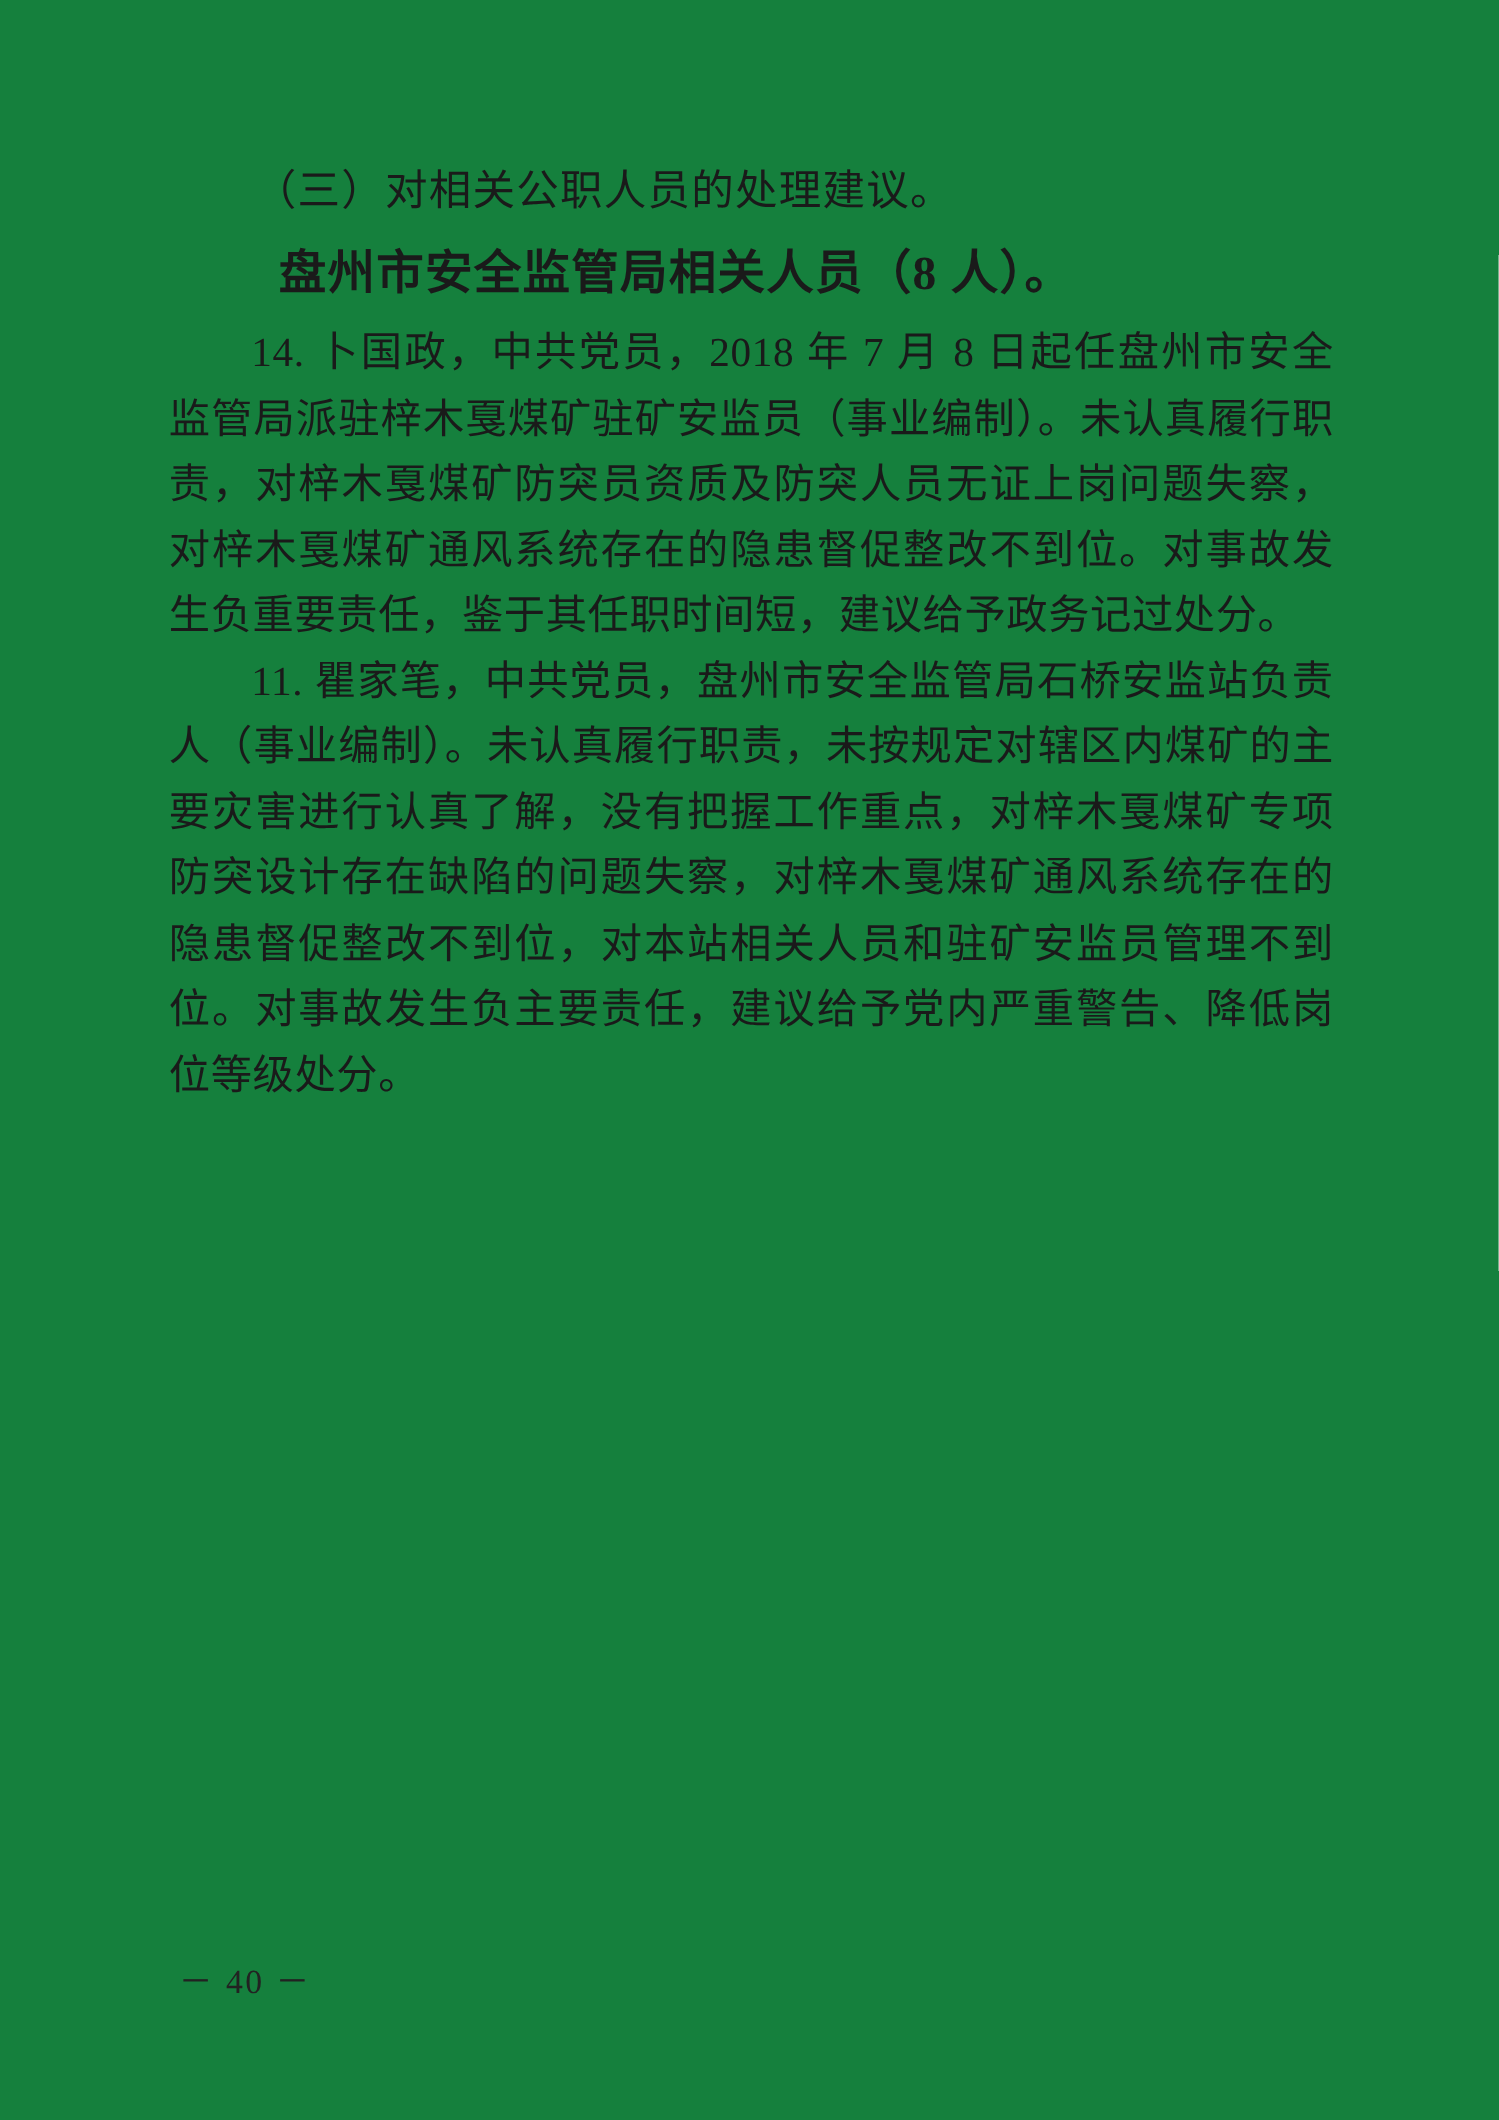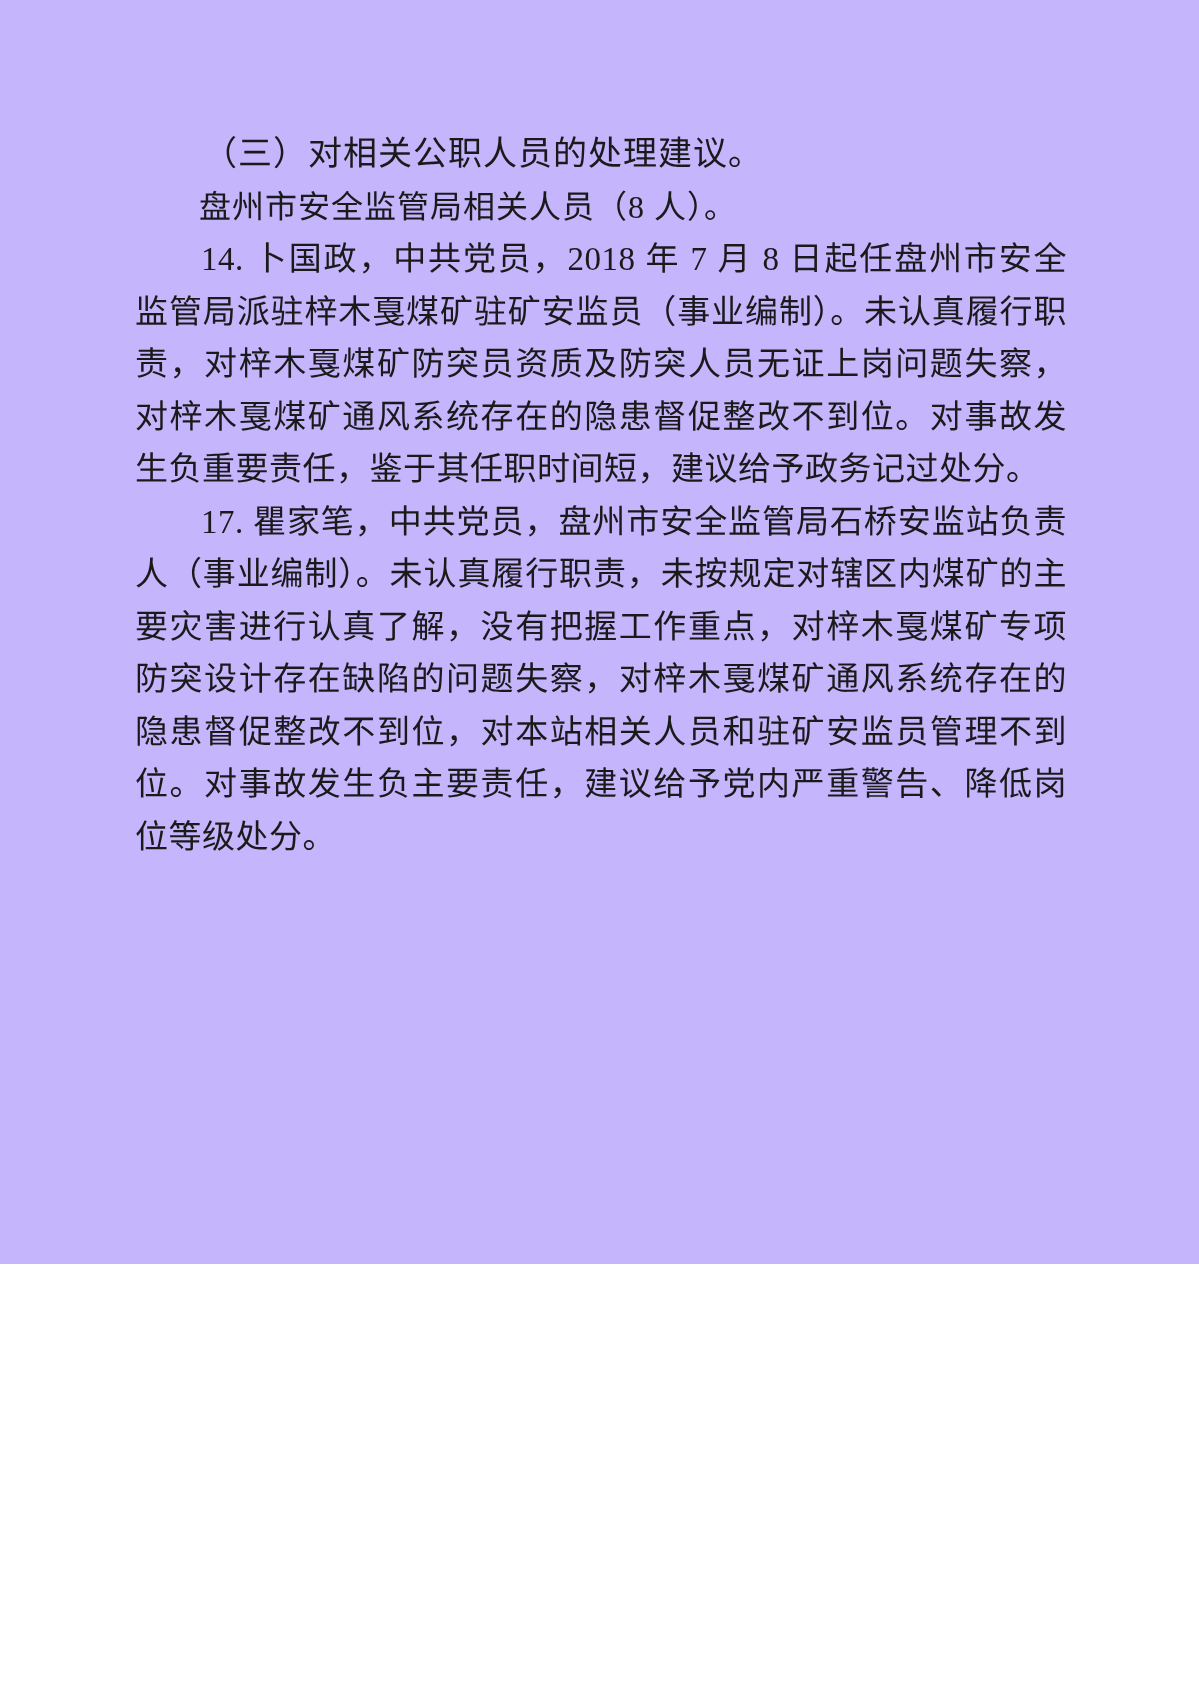--- a/index.html
+++ b/index.html
@@ -3,47 +3,47 @@
 <meta charset="utf-8">
 <style>
   html, body {
     margin: 0;
     padding: 0;
     background: #ffffff;
   }
   .page {
     position: relative;
     width: 1199px;
-    height: 1264px;
-    background: #c4b5fd;
+    height: 1696px;
+    background: #15803d;
     overflow: hidden;
     font-family: "Liberation Serif", "DejaVu Serif", serif;
     color: #1a1a1a;
   }
   .content {
     position: absolute;
     left: 135px;
     top: 128px;
     width: 932px;
   }
   .section-heading {
     font-size: 34px;
     line-height: 52.5px;
     font-weight: normal;
     text-indent: 2em;
     margin: 0;
     letter-spacing: 1px;
     white-space: nowrap;
   }
   .subsection-heading {
-    font-size: 32px;
+    font-size: 38px;
     line-height: 52.5px;
-    font-weight: normal;
+    font-weight: bold;
     text-indent: 2em;
-    margin: 0;
+    margin: 12px;
     letter-spacing: 1px;
     white-space: nowrap;
   }
   .body-paragraph {
     font-size: 33px;
     line-height: 52.5px;
     margin: 0;
     text-indent: 2em;
     text-align: justify;
     text-justify: inter-ideograph;
@@ -61,17 +61,17 @@
   }
 </style>
 </head>
 <body>
 
 <div class="page">
   <div class="content">
     <p class="section-heading">（三）对相关公职人员的处理建议。</p>
     <p class="subsection-heading">盘州市安全监管局相关人员（8 人）。</p>
     <p class="body-paragraph">14. 卜国政，中共党员，2018 年 7 月 8 日起任盘州市安全监管局派驻梓木戛煤矿驻矿安监员（事业编制）。未认真履行职责，对梓木戛煤矿防突员资质及防突人员无证上岗问题失察，对梓木戛煤矿通风系统存在的隐患督促整改不到位。对事故发生负重要责任，鉴于其任职时间短，建议给予政务记过处分。</p>
-    <p class="body-paragraph">17. 瞿家笔，中共党员，盘州市安全监管局石桥安监站负责人（事业编制）。未认真履行职责，未按规定对辖区内煤矿的主要灾害进行认真了解，没有把握工作重点，对梓木戛煤矿专项防突设计存在缺陷的问题失察，对梓木戛煤矿通风系统存在的隐患督促整改不到位，对本站相关人员和驻矿安监员管理不到位。对事故发生负主要责任，建议给予党内严重警告、降低岗位等级处分。</p>
+    <p class="body-paragraph">11. 瞿家笔，中共党员，盘州市安全监管局石桥安监站负责人（事业编制）。未认真履行职责，未按规定对辖区内煤矿的主要灾害进行认真了解，没有把握工作重点，对梓木戛煤矿专项防突设计存在缺陷的问题失察，对梓木戛煤矿通风系统存在的隐患督促整改不到位，对本站相关人员和驻矿安监员管理不到位。对事故发生负主要责任，建议给予党内严重警告、降低岗位等级处分。</p>
   </div>
 
   <div class="footer">－ 40 －</div>
 </div>
 
 </body></html>

